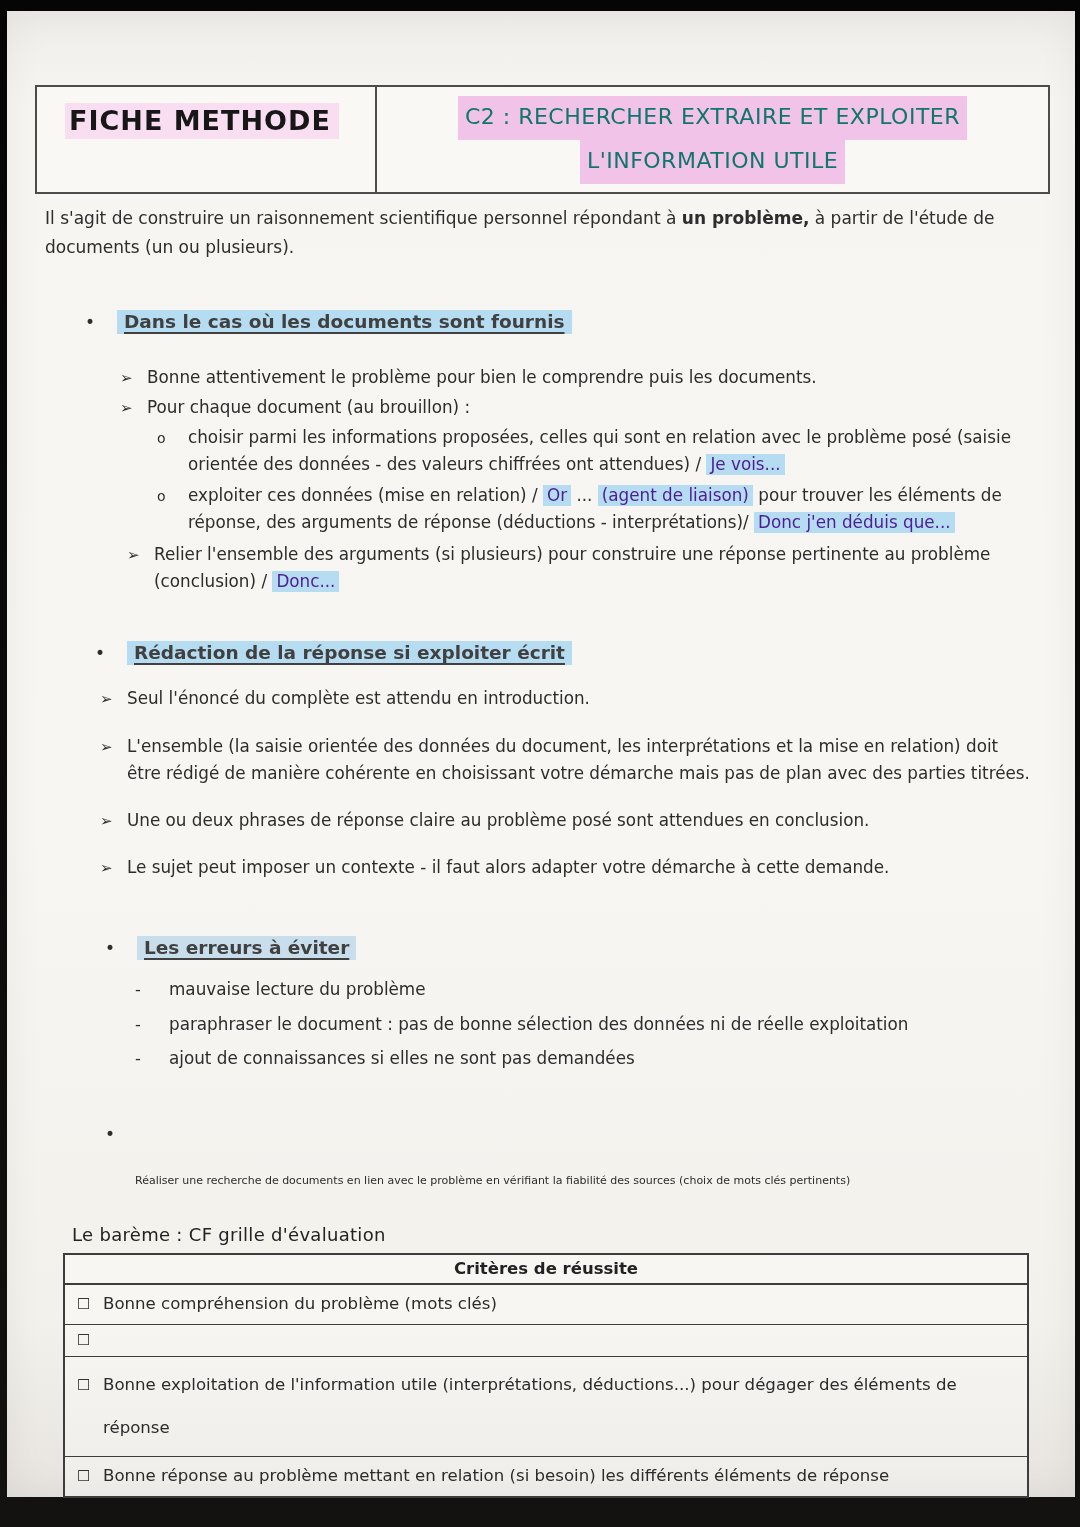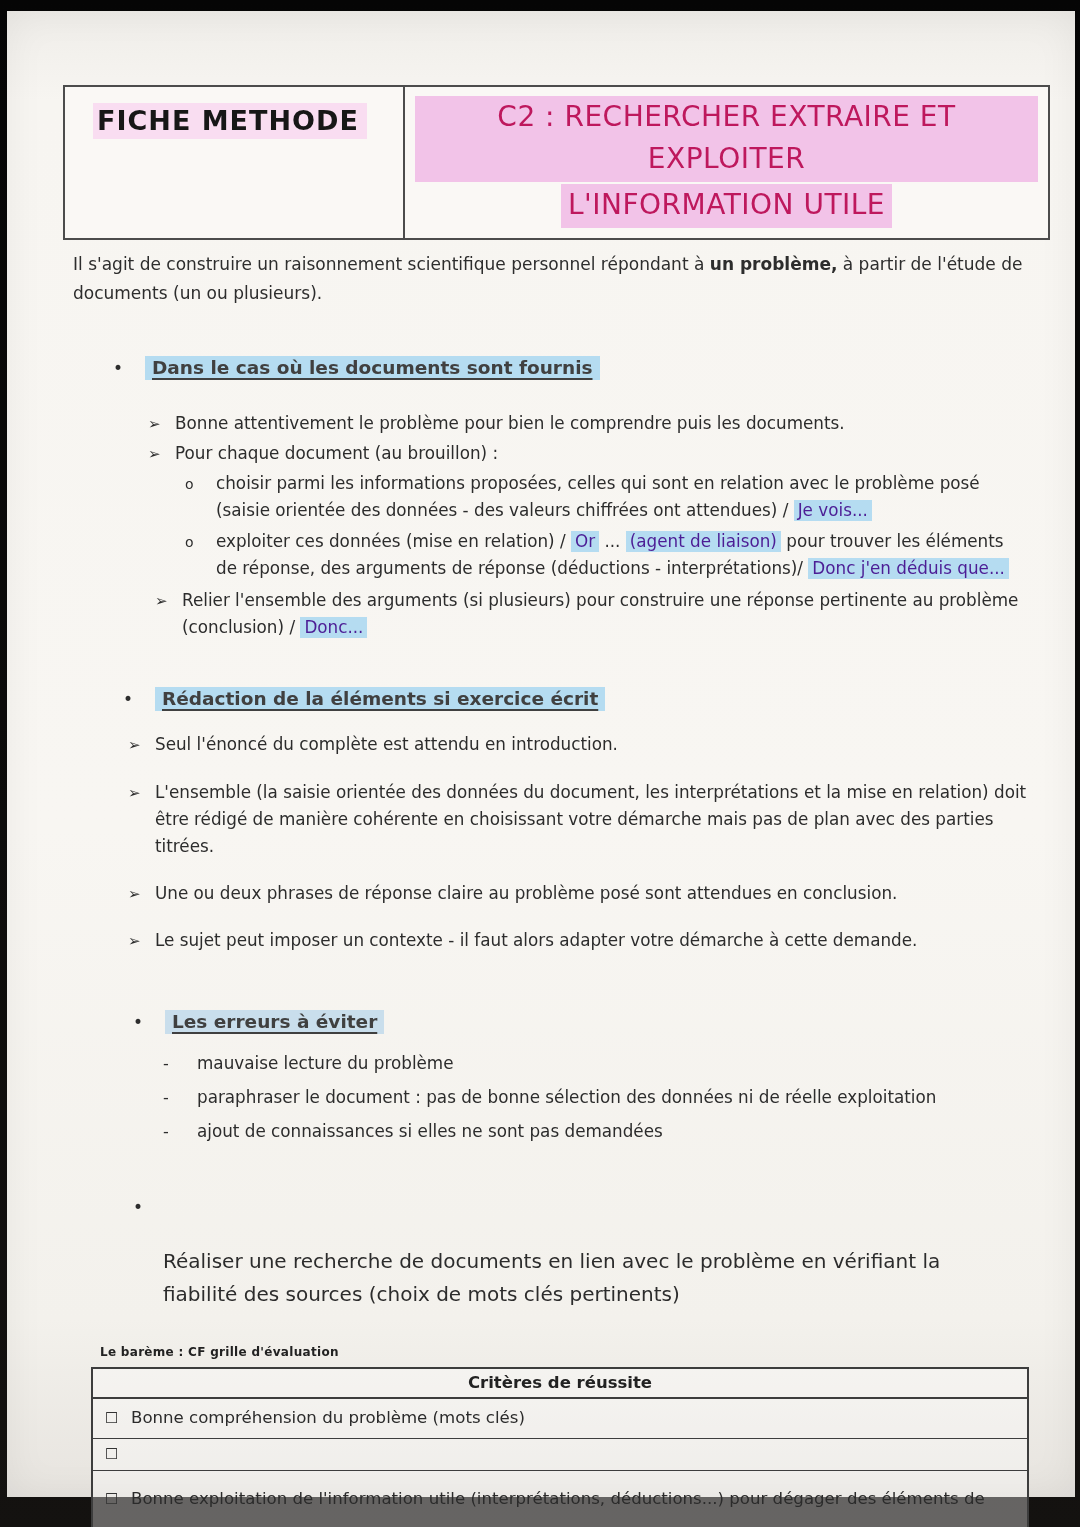--- a/index.html
+++ b/index.html
@@ -9,40 +9,39 @@
   .photo {
     position:relative; width:1080px; height:1527px;
     background:linear-gradient(180deg,#050505 0%, #141210 100%);
     overflow:hidden;
   }
   .paper {
     position:absolute; top:11px; left:7px; right:5px; bottom:30px;
     background:linear-gradient(180deg,#efede9 0%, #f7f5f1 6%, #f8f6f2 55%, #f3f1ec 88%, #e7e4df 100%);
     color:#2b2b2b;
     box-shadow: inset 0 0 40px rgba(0,0,0,0.06);
-    padding-left: 28px;
   }
 
   
   .header-box {
     display:flex; border:2px solid #4c4c4c;
     margin:74px 25px 0 28px; min-height:94px; background:#faf8f5;
   }
   .header-left {
     width:340px; border-right:2px solid #4c4c4c;
     padding:16px 0 0 28px;
   }
   .fiche-title {
     display:inline-block; font-size:27px; font-weight:800; letter-spacing:1px;
     color:#171717; background:var(--hl-pink-light,#f9ddf1); padding:2px 8px 3px 4px;
   }
   .header-right { flex:1; text-align:center; padding:9px 10px 8px; }
   .header-right .line { line-height:42px; }
   .comp-title {
-    display:inline-block; font-size:28px; color:#be185d; letter-spacing:0.5px;
+    display:inline-block; font-size:22px; color:#0f766e; letter-spacing:0.5px;
     background:var(--hl-pink,#f2c3e8); padding:0 7px 2px;
   }
 
   .intro {
     margin:10px 40px 0 38px; font-size:17px; line-height:1.7; color:#2d2d2d;
   }
   .bold { font-weight:700; }
 
   
   .flexrow { display:flex; align-items:baseline; }
@@ -77,24 +76,24 @@
   .s2-title-row { margin:46px 40px 0 88px; }
   .s2-item { margin:20px 45px 0 93px; }
 
   
   .s3-title-row { margin:55px 40px 0 98px; }
   .s3-item { margin:7px 45px 0 128px; }
   .s3-first { margin-top:16px; }
 
   
   .s4-title-row { margin:52px 40px 0 98px; }
-  .s4-paragraph { margin:28px 55px 0 128px; font-size:20px; line-height:1.65; color:#2c2c2c; }
-
-  
-  .bareme { margin:34px 40px 0 65px; font-size:12px; font-weight:700; color:#222; letter-spacing:0.3px; }
+  .s4-paragraph { margin:28px 55px 0 128px; font-size:11px; line-height:1.65; color:#2c2c2c; }
+
+  
+  .bareme { margin:34px 40px 0 65px; font-size:18px; font-weight:400; color:#222; letter-spacing:0.3px; }
 
   .crit-table {
     margin:8px 46px 0 56px;
     border:2px solid #3d3d3d; background:rgba(255,255,255,0.35);
   }
   .t-header {
     text-align:center; font-weight:700; font-size:16.5px; color:#222;
     padding:4px 8px 5px; border-bottom:2px solid #3d3d3d;
   }
   .t-row { display:flex; align-items:baseline; padding:6px 12px 7px; font-size:16.6px; color:#2b2b2b; }
@@ -150,21 +149,21 @@
       <span class="body-text"><span>exploiter ces données (mise en relation) / </span><span class="hl-blue-inline">Or</span><span> ... </span><span class="hl-blue-inline">(agent de liaison)</span><span> pour trouver les éléments de réponse, des arguments de réponse (déductions - interprétations)/ </span><span class="hl-blue-inline">Donc j'en déduis que...</span></span>
     </div>
 
     <div class="flexrow s1-item3">
       <span class="marker arrow-mk">➢</span>
       <span class="body-text"><span>Relier l'ensemble des arguments (si plusieurs) pour construire une réponse pertinente au problème (conclusion) / </span><span class="hl-blue-inline">Donc...</span></span>
     </div>
 
     <div class="flexrow s2-title-row">
       <span class="marker bullet-mk">•</span>
-      <span class="section-title">Rédaction de la éléments si exercice écrit</span>
+      <span class="section-title">Rédaction de la réponse si exploiter écrit</span>
     </div>
 
     <div class="flexrow s2-item">
       <span class="marker arrow-mk">➢</span>
       <span class="body-text">Seul l'énoncé du complète est attendu en introduction.</span>
     </div>
     <div class="flexrow s2-item">
       <span class="marker arrow-mk">➢</span>
       <span class="body-text">L'ensemble (la saisie orientée des données du document, les interprétations et la mise en relation) doit être  rédigé de manière cohérente en choisissant votre démarche mais pas de plan avec des parties titrées.</span>
     </div>

